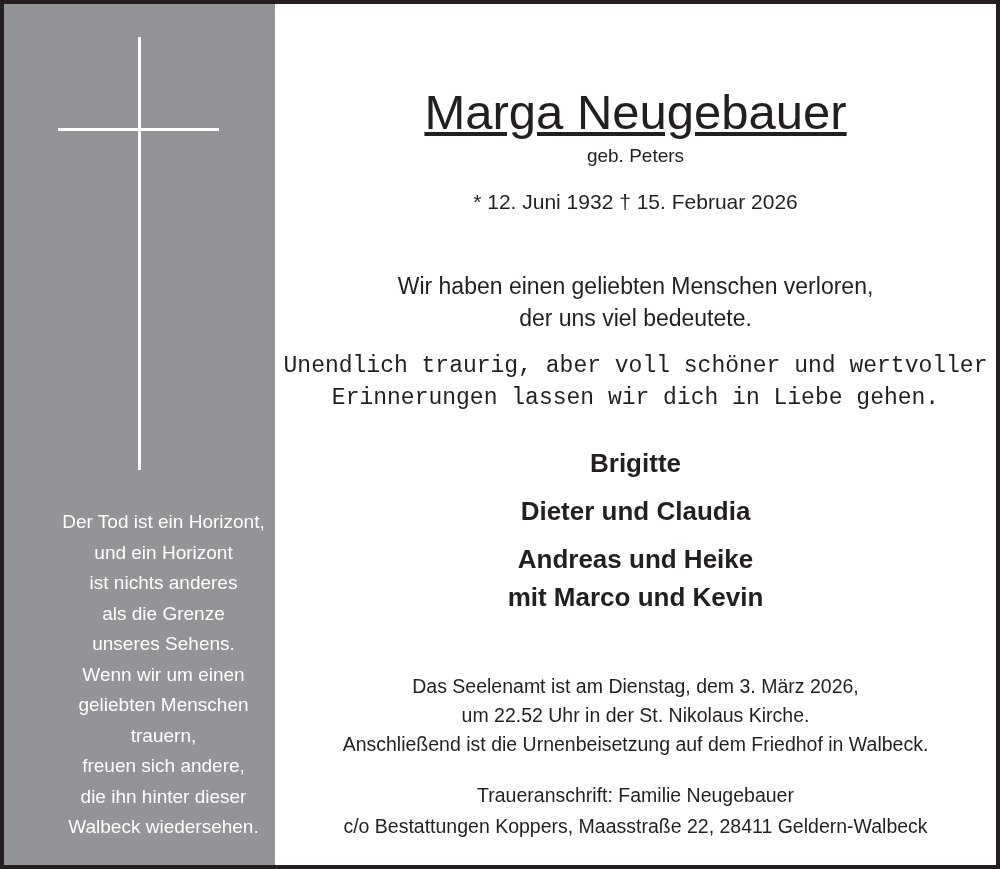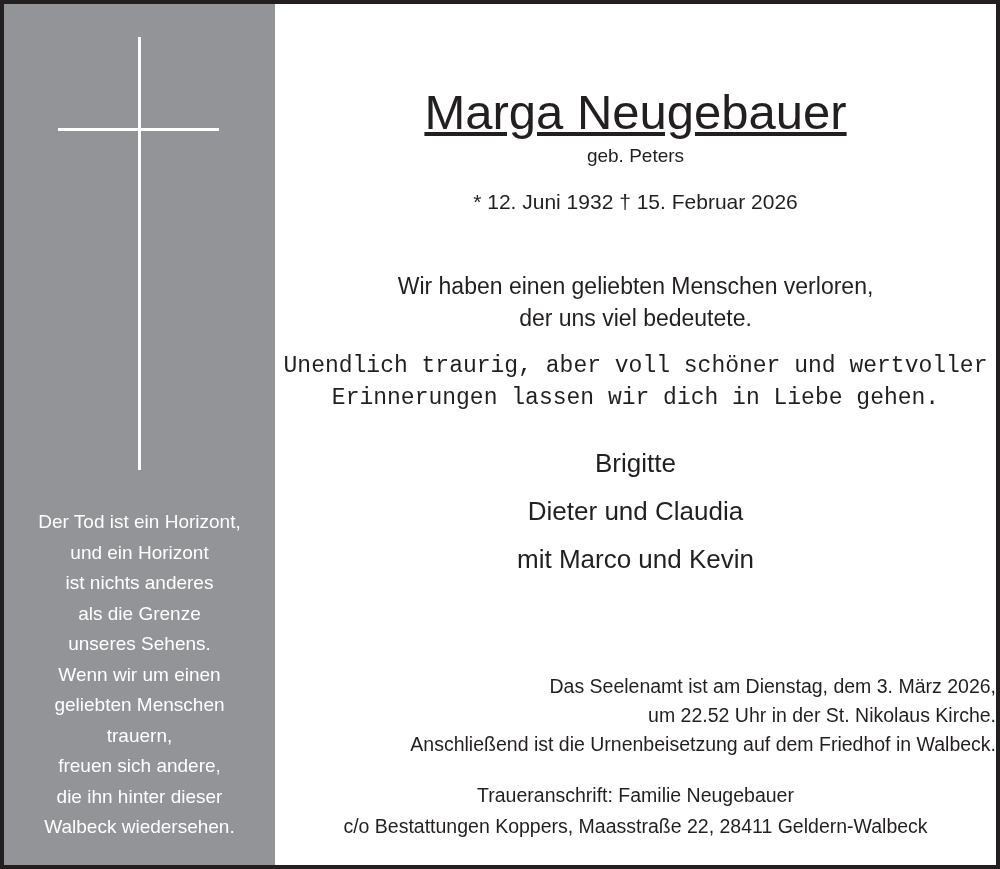--- a/index.html
+++ b/index.html
@@ -3,34 +3,34 @@
 <meta charset="utf-8">
 <style>
   html, body { margin:0; padding:0; }
   body { width:1000px; height:869px; background:#231f20; position:relative; overflow:hidden;
          font-family:"Liberation Sans", "DejaVu Sans", sans-serif; }
   .card { position:absolute; left:4px; top:4px; width:992px; height:861px; background:#ffffff; }
   .side { position:absolute; left:0; top:0; width:271px; height:861px; background:#939498; }
   .cross-v { position:absolute; left:134px; top:33px; width:3px; height:433px; background:#ffffff; }
   .cross-h { position:absolute; left:54px; top:124px; width:161px; height:3px; background:#ffffff; }
   .poem { position:absolute; left:0; top:503px; width:271px; text-align:center; color:#ffffff;
-          font-size:19px; line-height:30.5px; }
+          font-size:19px; line-height:30.5px;padding-left:24px; }
   .main { position:absolute; left:271px; top:0; width:721px; text-align:center; color:#231f20; }
   .name { position:absolute; left:0; width:100%; top:80px; font-size:49px; line-height:56px;text-decoration:underline; }
   .maiden { position:absolute; left:0; width:100%; top:140px; font-size:19px; line-height:24px; }
   .dates { position:absolute; left:0; width:100%; top:185px; font-size:21px; line-height:26px; }
   .dates span { display:inline-block; }
   .dates .born { }
   .block { position:absolute; left:0; width:100%; font-size:23px; line-height:32px; }
   .m1 { top:266px; }
   .m2 { top:346px;font-family:Liberation Mono, monospace; }
   .mourners { position:absolute; left:0; width:100%; top:440px; font-size:26px; line-height:38px; }
-  .mourners div { margin-bottom:10px; }
+  .mourners div { margin-bottom:10px;font-weight:bold; }
   .mourners .pair div { margin-bottom:0; }
-  .info { position:absolute; left:0; width:100%; top:668px; font-size:19.5px; line-height:29px;text-align:right; }
+  .info { position:absolute; left:0; width:100%; top:668px; font-size:19.5px; line-height:29px; }
   .addr { position:absolute; left:0; width:100%; top:776px; font-size:19.5px; line-height:31px; }
 </style>
 </head>
 <body>
 
 <div class="card">
   <div class="side">
     <div>
       <div class="cross-v"></div>
       <div class="cross-h"></div>
@@ -62,20 +62,21 @@
       <div>der uns viel bedeutete.</div>
     </div>
     <div class="block m2">
       <div>Unendlich traurig, aber voll schöner und wertvoller</div>
       <div>Erinnerungen lassen wir dich in Liebe gehen.</div>
     </div>
     <div class="mourners">
       <div>Brigitte</div>
       <div>Dieter und Claudia</div>
       <div class="pair">
+        <div>Andreas und Heike</div>
         <div>mit Marco und Kevin</div>
       </div>
     </div>
     <div class="info">
       <div>Das Seelenamt ist am Dienstag, dem 3. März 2026,</div>
       <div>um 22.52 Uhr in der St. Nikolaus Kirche.</div>
       <div>Anschließend ist die Urnenbeisetzung auf dem Friedhof in Walbeck.</div>
     </div>
     <div class="addr">
       <div>Traueranschrift: Familie Neugebauer</div>

